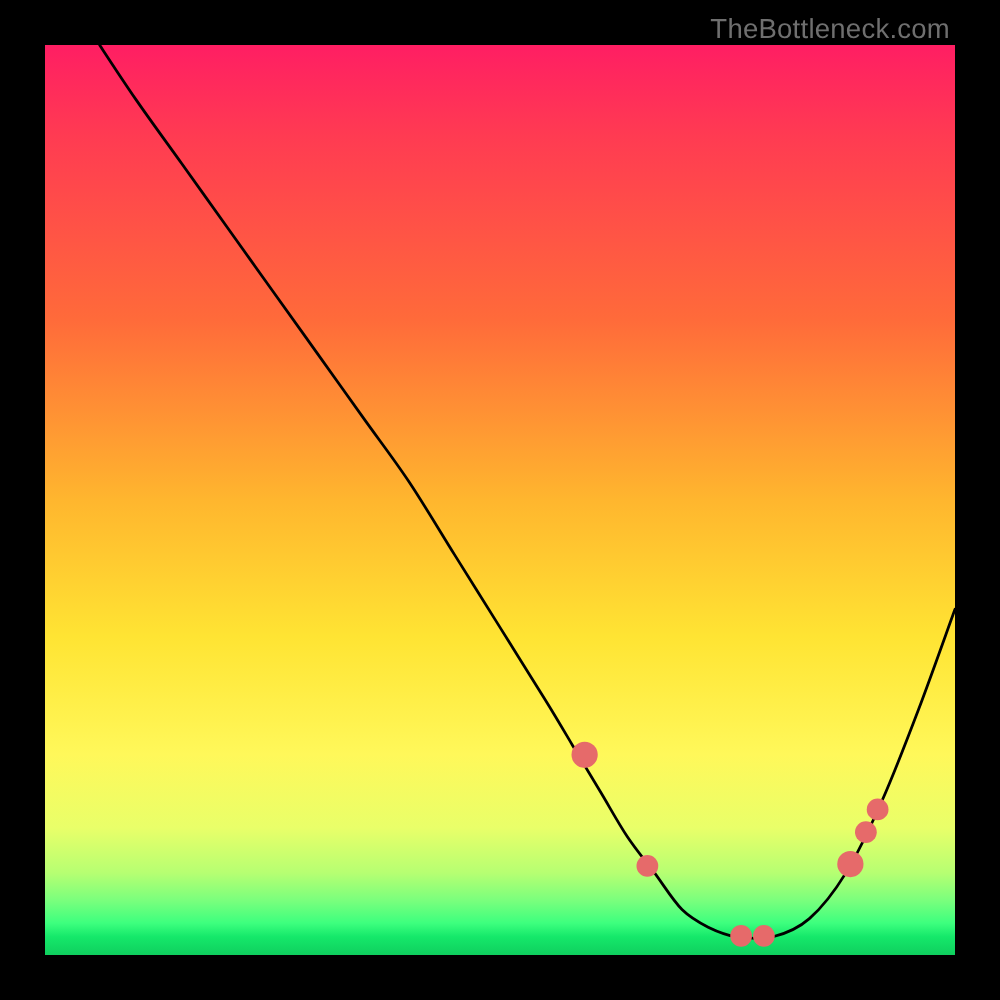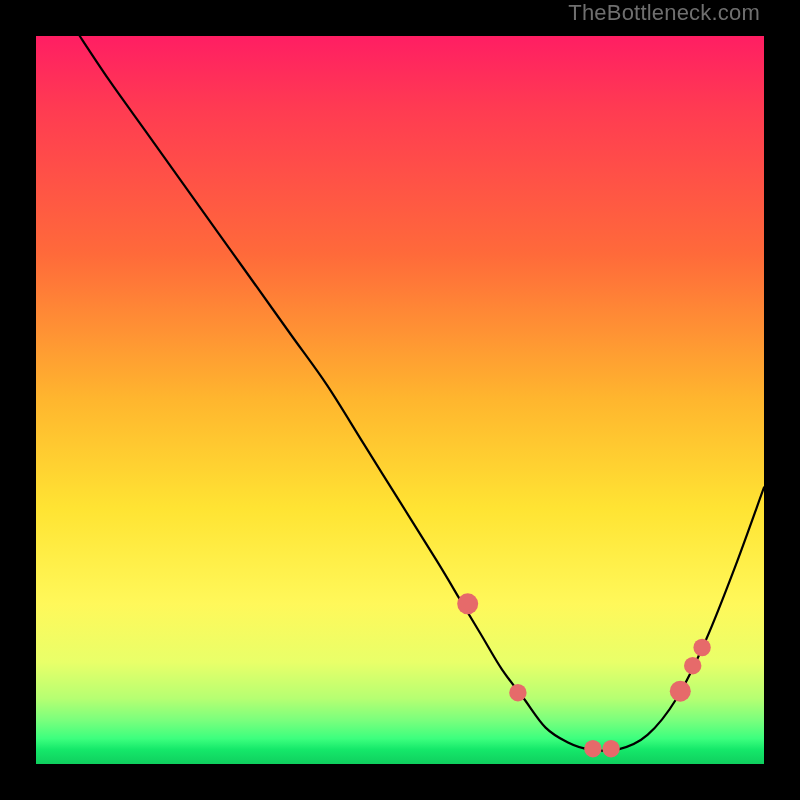--- a/index.html
+++ b/index.html
@@ -45,21 +45,21 @@
       #e9ff69 86%,
       #b6ff72 91%,
       #7aff7d 94%,
       #3dff7e 96.5%,
       #15e86a 98%,
       #0fcf5e 100%
     );
   }
   .attribution {
     position: absolute;
-    top: 0;
+    top: 10px;
     right: 40px;
     color: #6f6f6f;
     font-size: 22px;
     font-weight: 500;
     letter-spacing: 0.2px;
     user-select: none;
   }
   svg.curve {
     position: absolute;
     left: 0;

